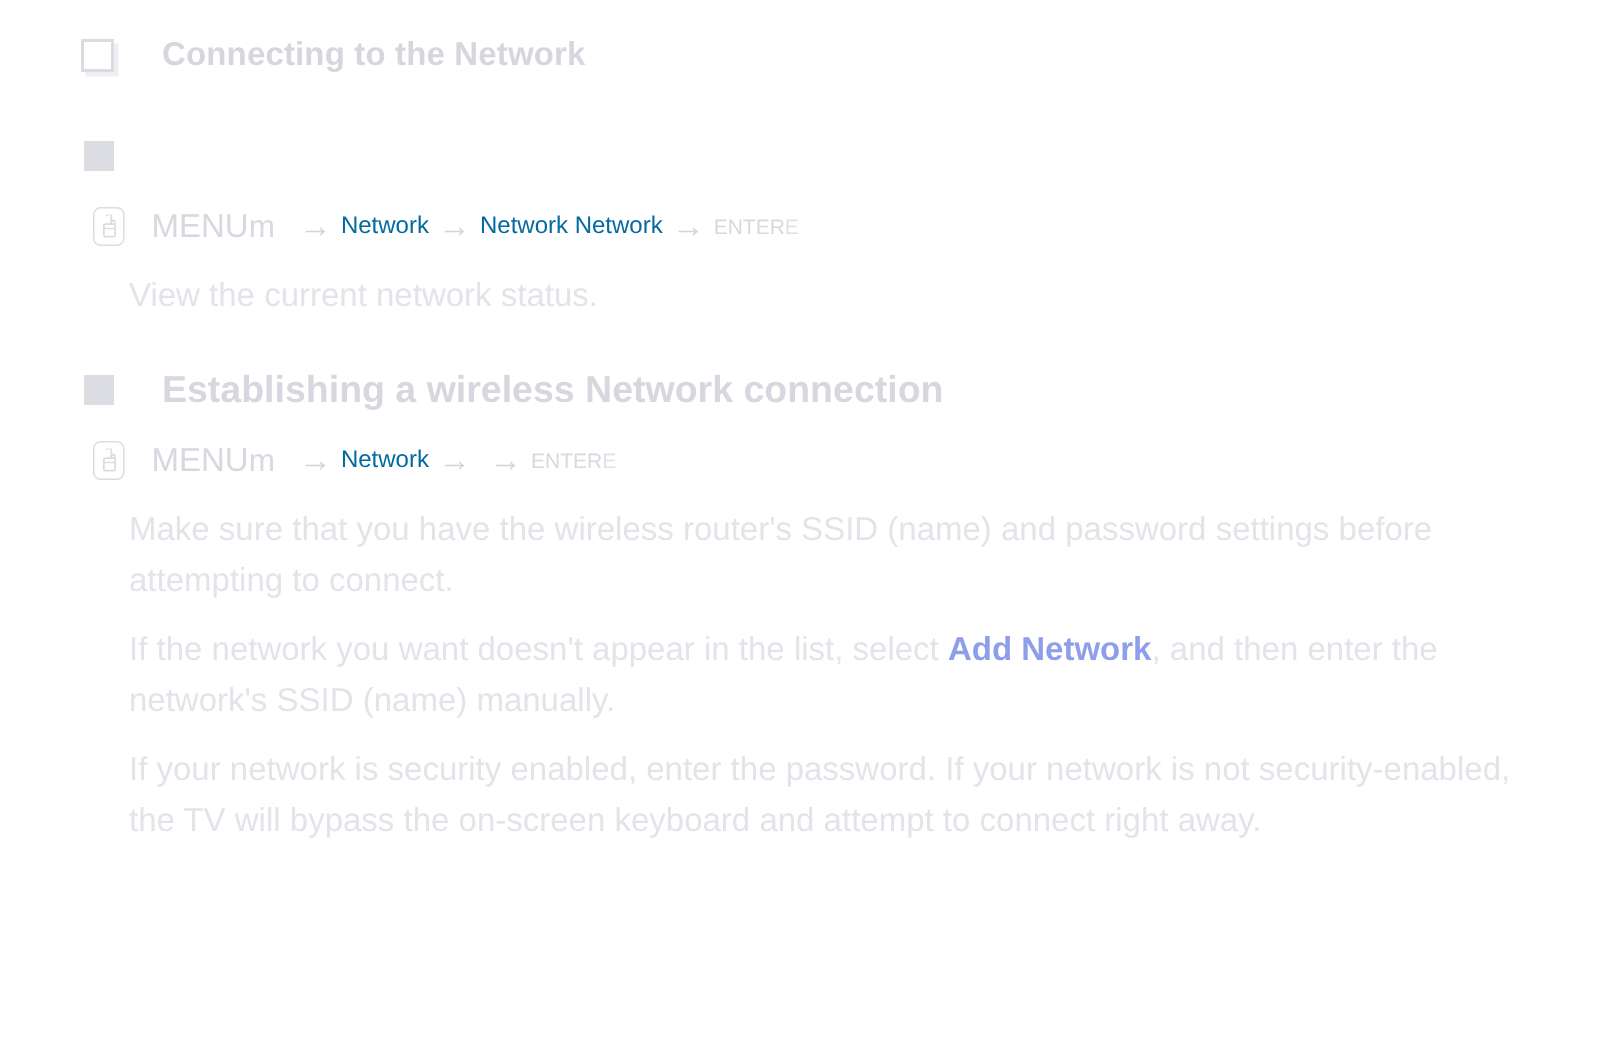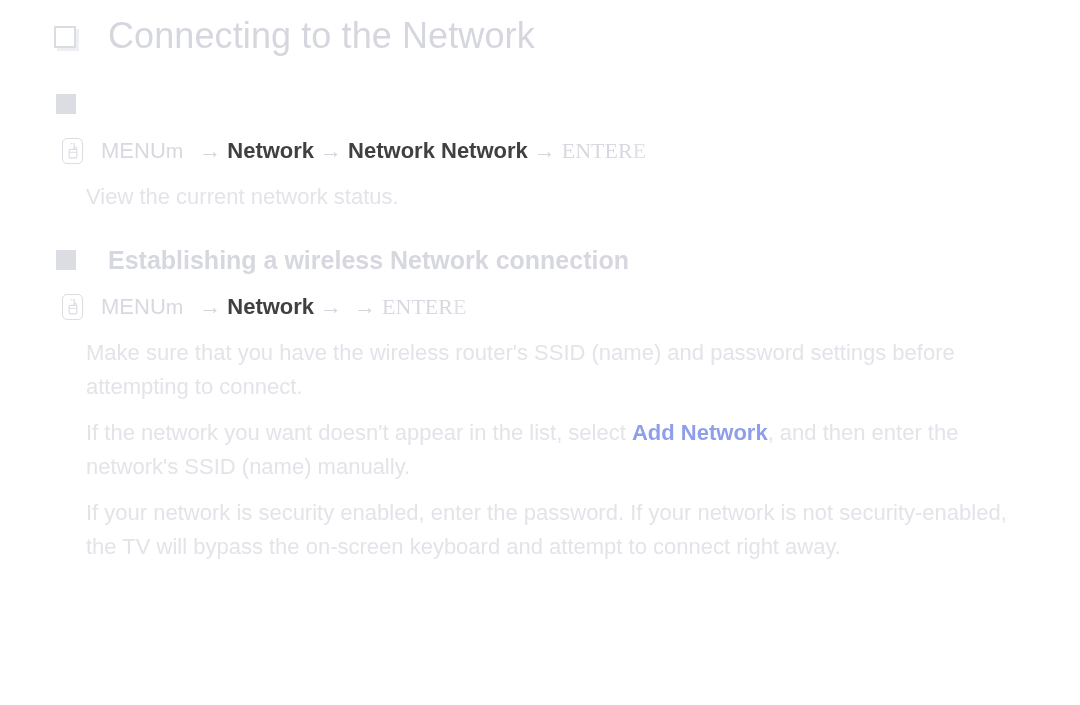--- a/index.html
+++ b/index.html
@@ -36,22 +36,22 @@
     height: 22px;
     box-sizing: border-box;
     border: 2px solid #dbdce2;
     background: #ffffff;
     box-shadow: 3px 3px 0 0 #eeeff3;
     flex: 0 0 auto;
     margin-right: 32px;
     margin-top: 2px;
   }
   .title-text {
-    font-size: 36px;
-    font-weight: normal;
+    font-size: 22px;
+    font-weight: bold;
     color: #d6d7de;
     letter-spacing: 0.1px;
     line-height: 40px;
     white-space: nowrap;
   }
 
   
   .section-head {
     display: flex;
     align-items: center;
@@ -108,30 +108,29 @@
   }
   .mp-plain .lower { font-size: 21px; }
   .mp-arrow {
     font-size: 22px;
     color: #d3d4dc;
     line-height: 30px;
     padding: 0 6px;
   }
   .mp-arrow.first { padding-left: 16px; }
   .mp-link {
-    font-size: 22px;
-    font-weight: bold;
-    color: #404040;
+    font-size: 16px;
+    font-weight: normal;
+    color: #0369a1;
     line-height: 30px;
   }
   .mp-enter {
-    font-size: 22px;
+    font-size: 14px;
     color: #d8d9e0;
     line-height: 30px;
-    font-family: Liberation Serif, serif;
   }
   .mp-enter .sym { color: #e0e1e7; }
 
   
   .para {
     padding-left: 86px;
     padding-right: 48px;
     font-size: 22px;
     color: #e3e4e9;
     line-height: 34px;

